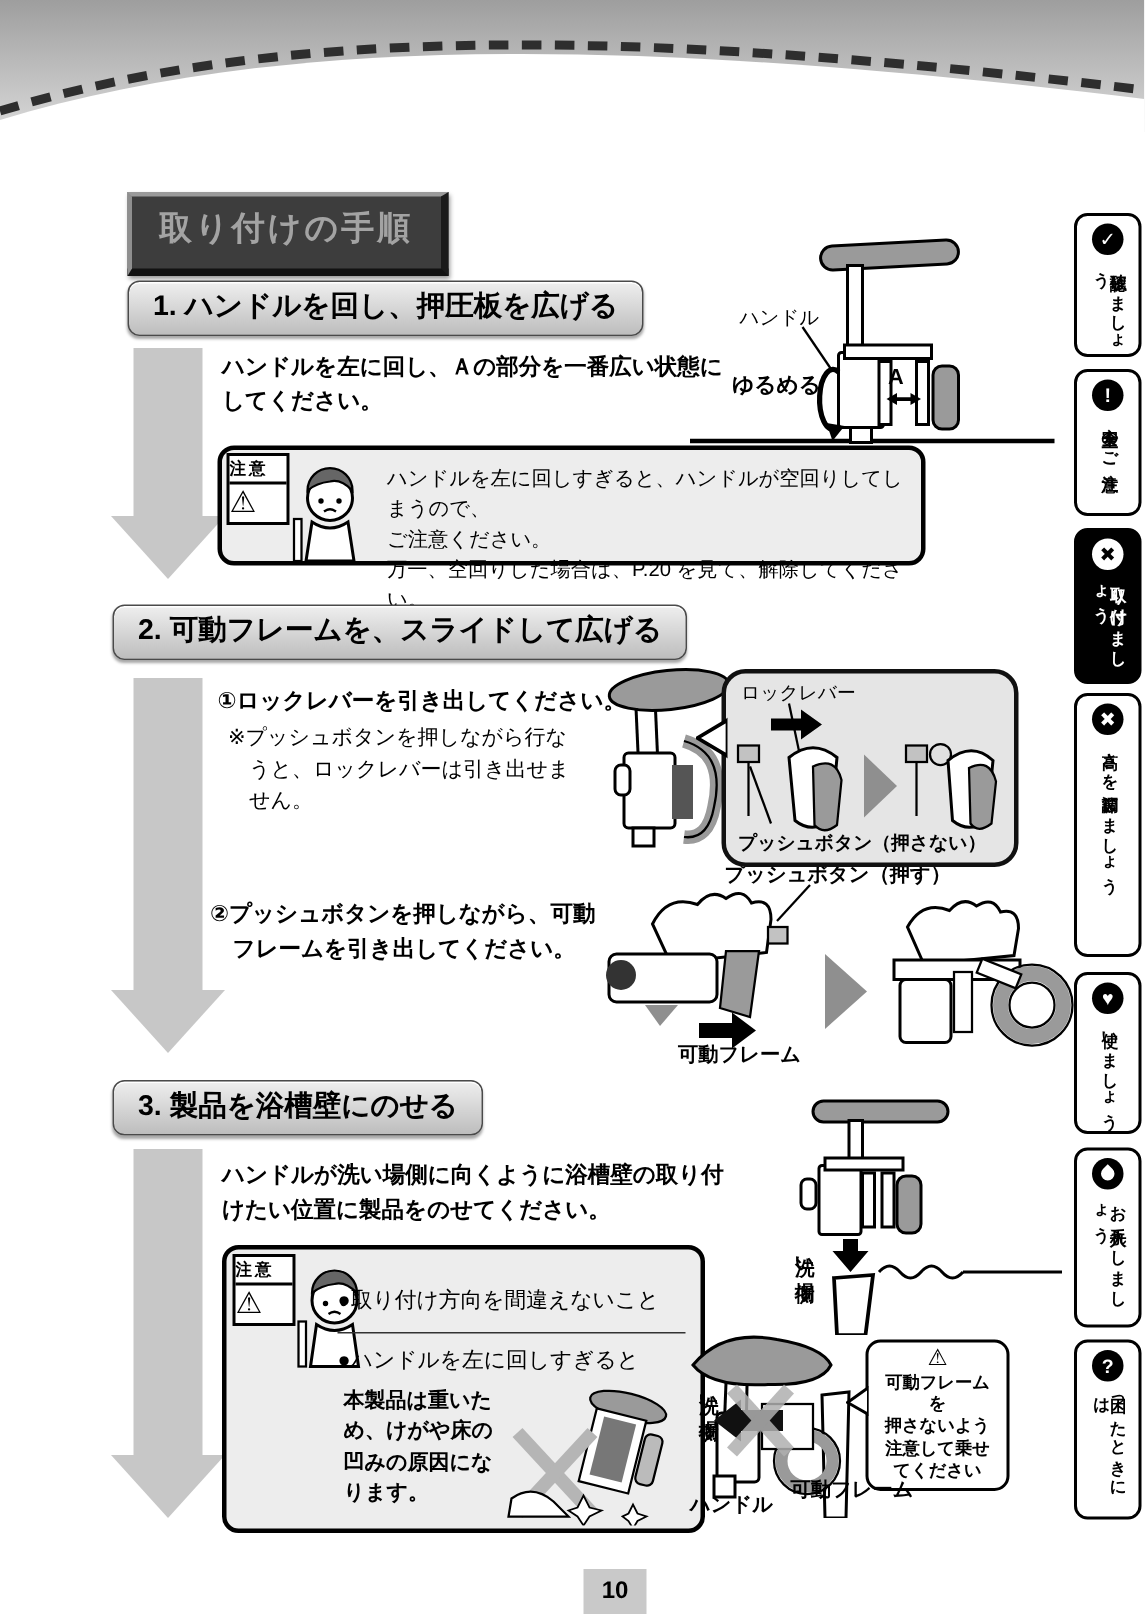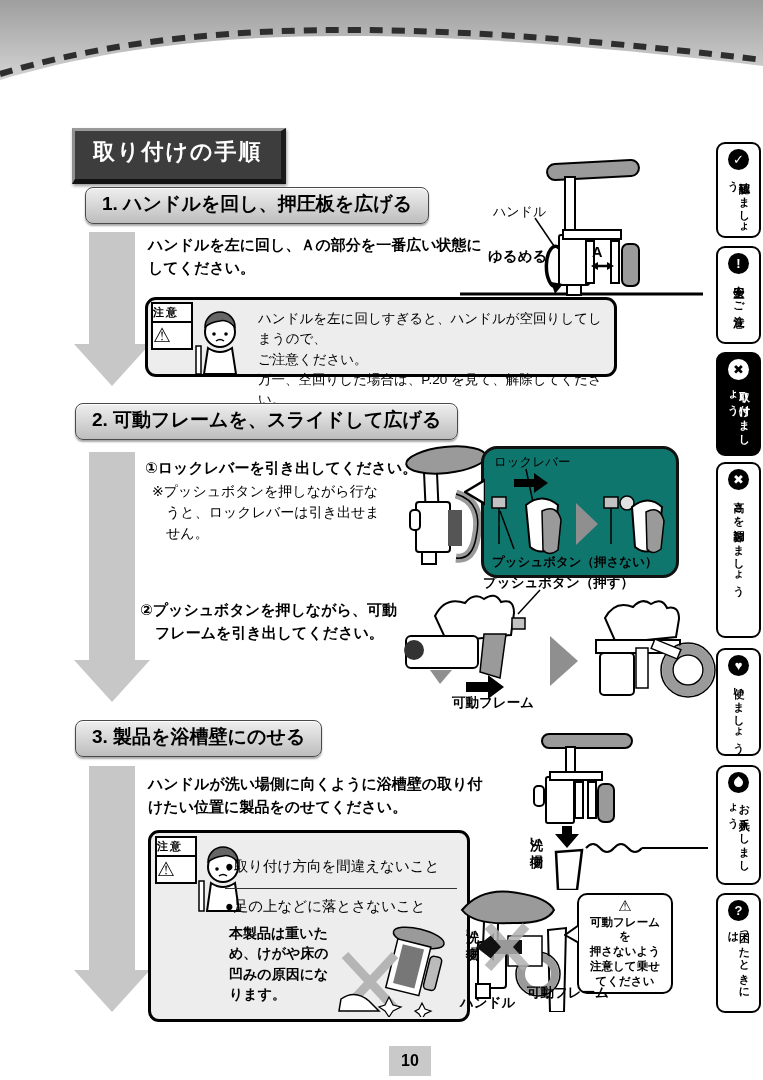--- a/index.html
+++ b/index.html
@@ -10,22 +10,22 @@
     color:#000;
   }
   #page { position:relative; width:763px; height:1080px; overflow:hidden; background:#fff; }
   .abs { position:absolute; }
 
   
   #header-band { position:absolute; left:0; top:0; }
 
   
   .title-box {
-    position:absolute; left:72px; top:128px;
-    background:#3d3d3d; color:#ffffff;
+    position:absolute; left:85px; top:128px;
+    background:#3d3d3d; color:#a3a3a3;
     font-size:22px; font-weight:bold; letter-spacing:2px;
     padding:6px 18px 12px;
     border-top:3px solid #9a9a9a; border-left:3px solid #8f8f8f;
     border-bottom:5px solid #121212; border-right:5px solid #1a1a1a;
     box-shadow:1px 2px 3px rgba(0,0,0,.4);
     white-space:nowrap;
   }
 
   
   .step-heading {
@@ -62,21 +62,21 @@
   
   .callout {
     position:absolute; background:#fff; border:2.5px solid #000; border-radius:10px;
     padding:3px 6px; text-align:center;
   }
   .callout .warn { display:block; font-size:15px; line-height:1.1; }
   .callout .txt { display:block; font-size:11.5px; font-weight:bold; line-height:1.3; white-space:pre-line; text-align:center; }
 
   
   .lockbox { position:absolute; left:481px; top:446px; width:198px; height:132px;
-    background:#0f766e; border:3px solid #111; border-radius:16px; z-index:2; }
+    background:#e5e5e5; border:3px solid #111; border-radius:16px; z-index:2; }
   .lockbox .toplabel { position:absolute; left:10px; top:5px; font-size:12.5px; }
   .lockbox .bottomlabel { position:absolute; left:8px; bottom:4px; font-size:12.5px; font-weight:bold; white-space:nowrap; }
 
   
   .side-tab { position:absolute; left:716px; width:45px; background:#fff;
     border:2.5px solid #000; border-radius:9px;
     display:flex; flex-direction:column; align-items:center; justify-content:flex-start;
     gap:3px; padding:5px 0; overflow:hidden; z-index:6; }
   .tab-icon { width:21px; height:21px; border-radius:50%; background:#000; color:#fff;
     font-size:13px; font-weight:bold; display:flex; align-items:center; justify-content:center; flex:0 0 auto; }
@@ -250,21 +250,21 @@
       <circle cx="30" cy="24" r="15" fill="#fff" stroke="#000" stroke-width="2"></circle>
       <path d="M15 19 a15 15 0 0 1 30 0 q-8 -8 -15 -6 q-9 1 -15 6 Z" fill="#666" stroke="#000" stroke-width="1.5"></path>
       <circle cx="24" cy="26" r="1.8" fill="#000"></circle>
         <circle cx="36" cy="26" r="1.8" fill="#000"></circle>
       <path d="M26 33 q4 -3 8 0" fill="none" stroke="#000" stroke-width="1.5"></path>
       <path d="M18 40 q12 8 24 0 l4 28 h-32 Z" fill="#fff" stroke="#000" stroke-width="2"></path>
       <rect x="6" y="38" width="5" height="30" fill="#fff" stroke="#000" stroke-width="1.5"></rect>
     </svg>
     <div class="caution-point" style="left:74px; top:24px;">●取り付け方向を間違えないこと</div>
     <div class="caution-divider" style="left:74px; top:55px; width:232px;"></div>
-    <div class="caution-point" style="left:74px; top:64px;">●足の上などに落とさないこと</div>
+    <div class="caution-point" style="left:74px; top:64px;">●ハンドルを左に回しすぎると</div>
     <div class="body-text" style="left:78px; top:90px; font-size:14px; line-height:1.45;">本製品は重いた
 め、けがや床の
 凹みの原因にな
 ります。</div>
     <svg class="abs" style="left:182px; top:88px;" width="128" height="96">
       <g transform="rotate(14 78 48)">
         <ellipse cx="78" cy="16" rx="26" ry="9" fill="#9a9a9a" stroke="#000" stroke-width="1.5"></ellipse>
         <rect x="58" y="22" width="34" height="50" fill="#fff" stroke="#000" stroke-width="1.5"></rect>
         <rect x="64" y="26" width="22" height="40" fill="#777"></rect>
         <rect x="94" y="30" width="12" height="34" rx="4" fill="#bbb" stroke="#000" stroke-width="1.5"></rect>

